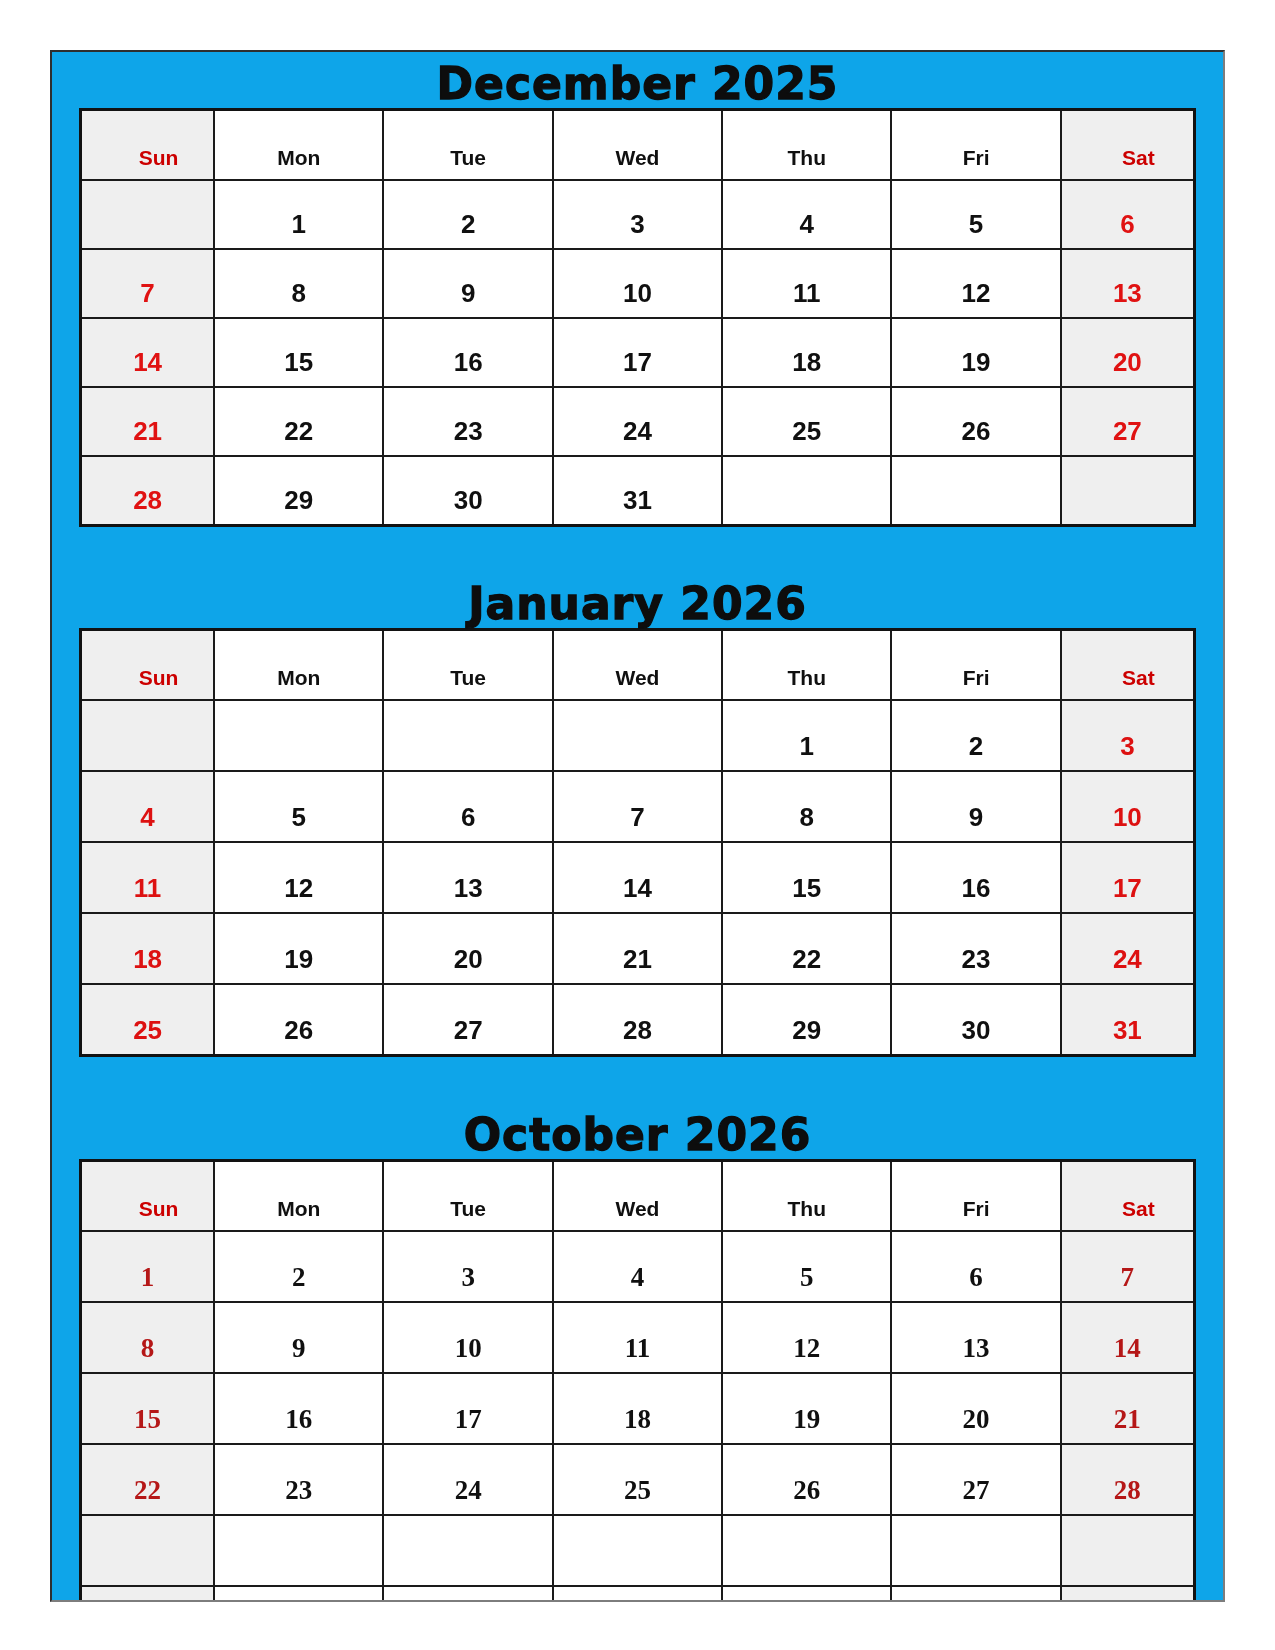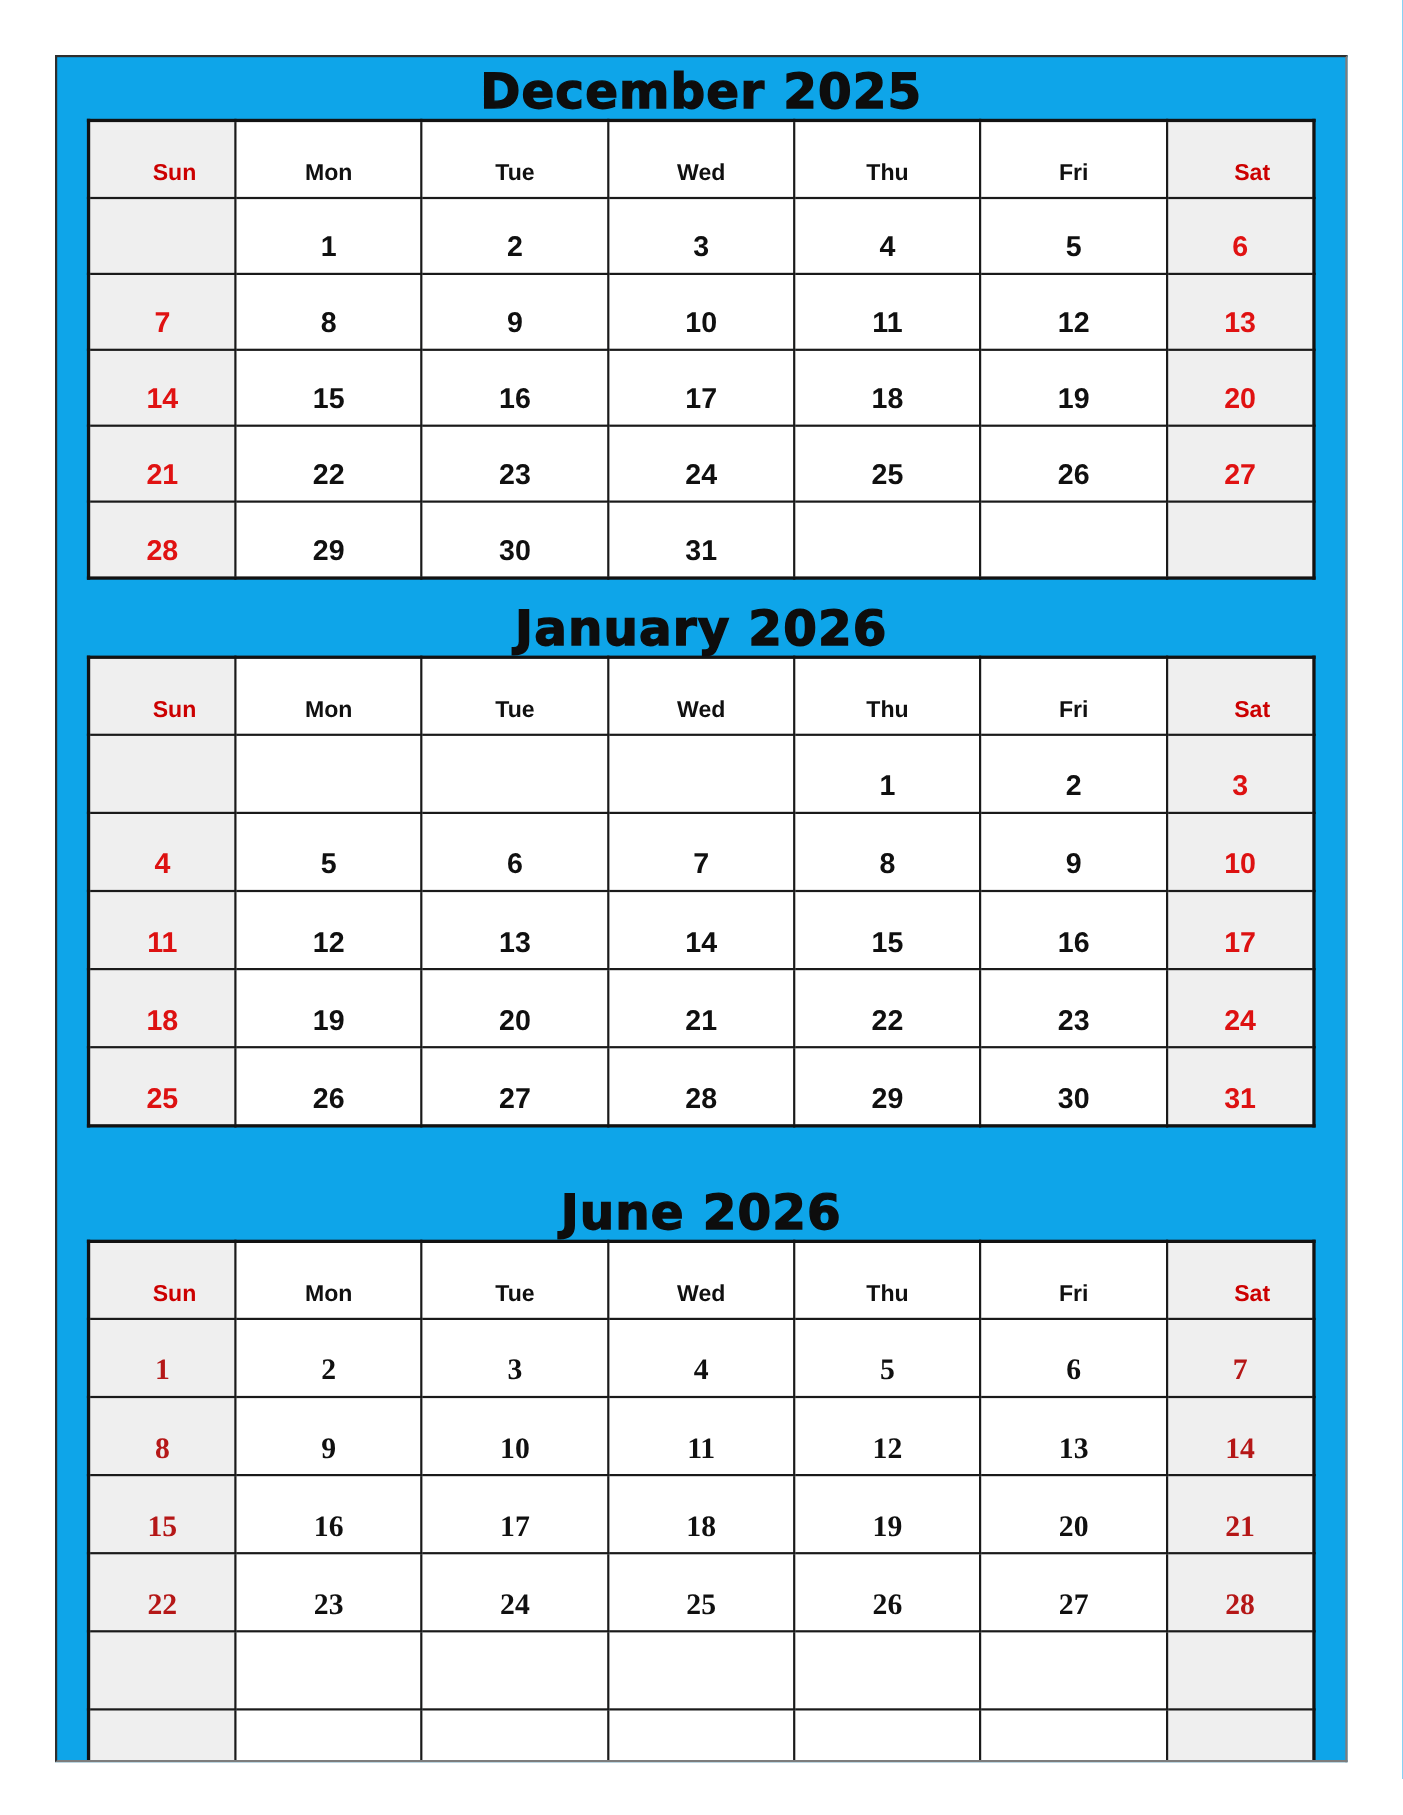--- a/index.html
+++ b/index.html
@@ -15,21 +15,21 @@
   .month-title{
     text-align:center;
     font-family:"DejaVu Sans",sans-serif;
     font-weight:bold;
     font-size:44px;line-height:48px;
     letter-spacing:1px;
     color:var(--title-ink,#0d0d0d);
     -webkit-text-stroke:1.3px currentColor;
   }
   .t1{margin-top:8px;}
-  .t2{margin-top:21px;}
+  .t2{margin-top:53px;}
   .t3{margin-top:54px;}
   table.calendar{
     border-collapse:collapse;table-layout:fixed;
     width:1117px;margin:0 auto;
     border:3px solid #121212;
   }
   .cal-dec{margin-top:20px;}
   .cal-jan{margin-top:40px;}
   .cal-feb{margin-top:14px;}
   col.col-weekend{width:12%;}
@@ -193,21 +193,21 @@
             <td>26</td>
             <td>27</td>
             <td>28</td>
             <td>29</td>
             <td>30</td>
             <td class="weekend">31</td>
           </tr>
         </tbody>
       </table>
 
-    <div class="month-title t3">June 2026</div>
+    <div class="month-title t3">October 2026</div>
     <table class="calendar cal-feb num-serif" style="--date-red: #b51717;">
         <colgroup>
           <col class="col-weekend">
           <col class="col-weekday">
           <col class="col-weekday">
           <col class="col-weekday">
           <col class="col-weekday">
           <col class="col-weekday">
           <col class="col-weekend">
         </colgroup>

